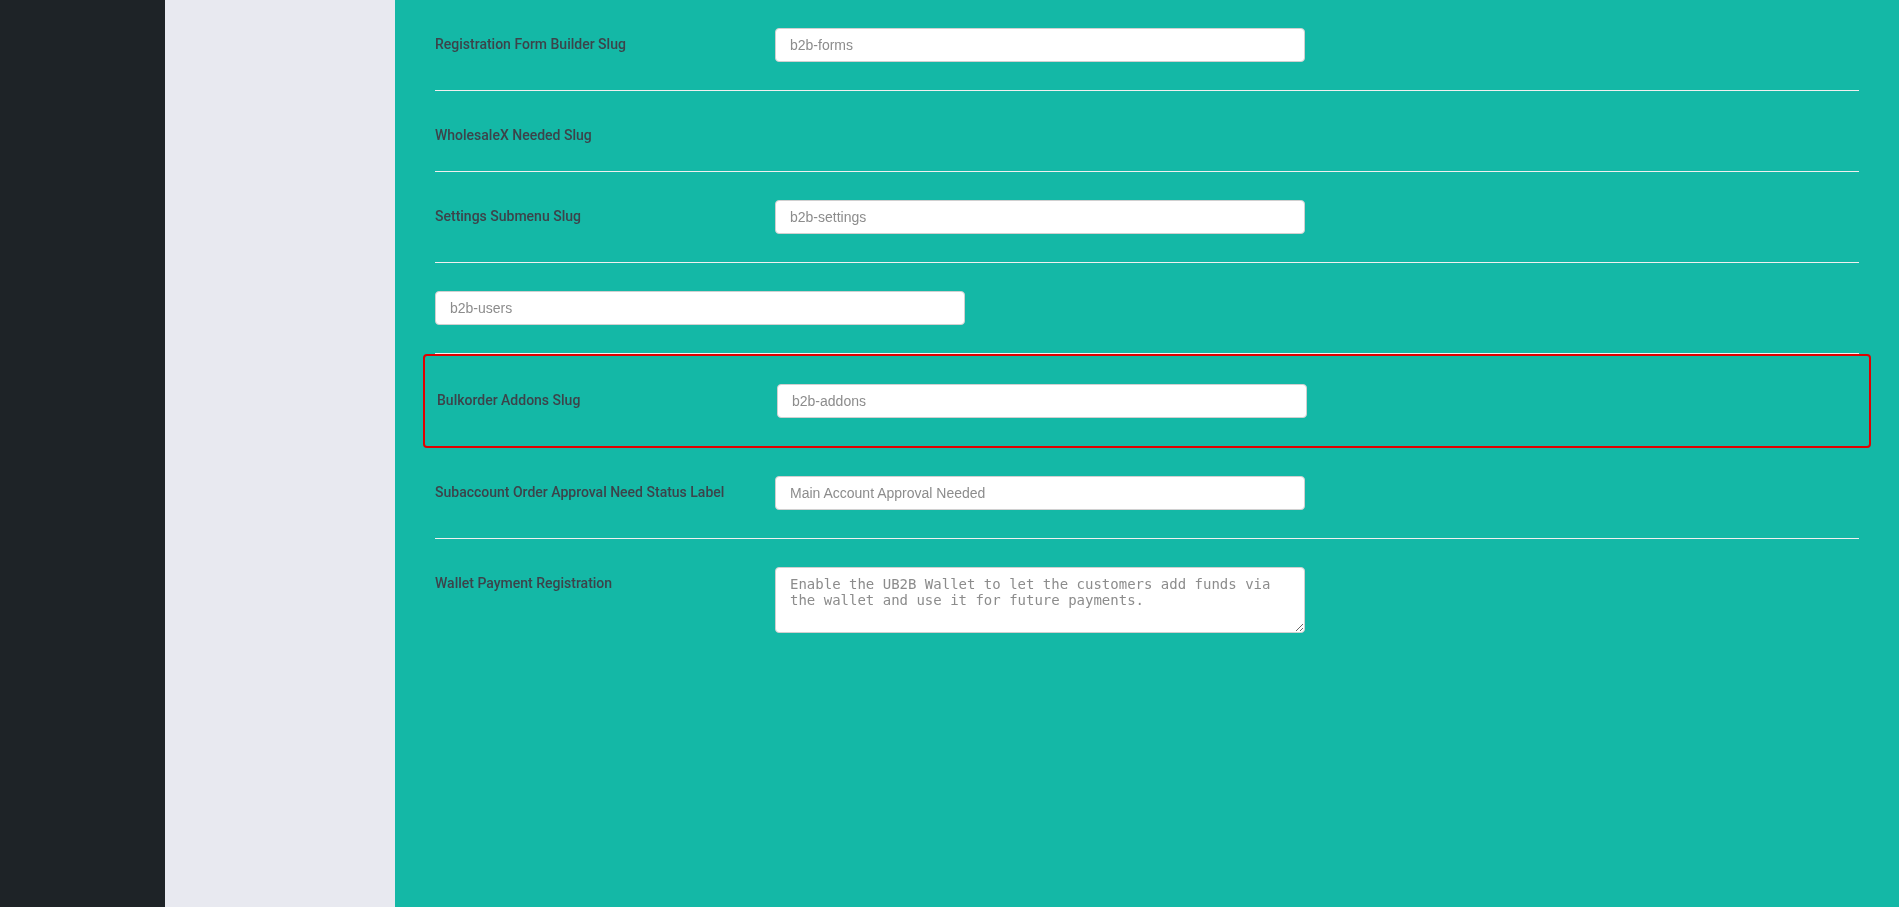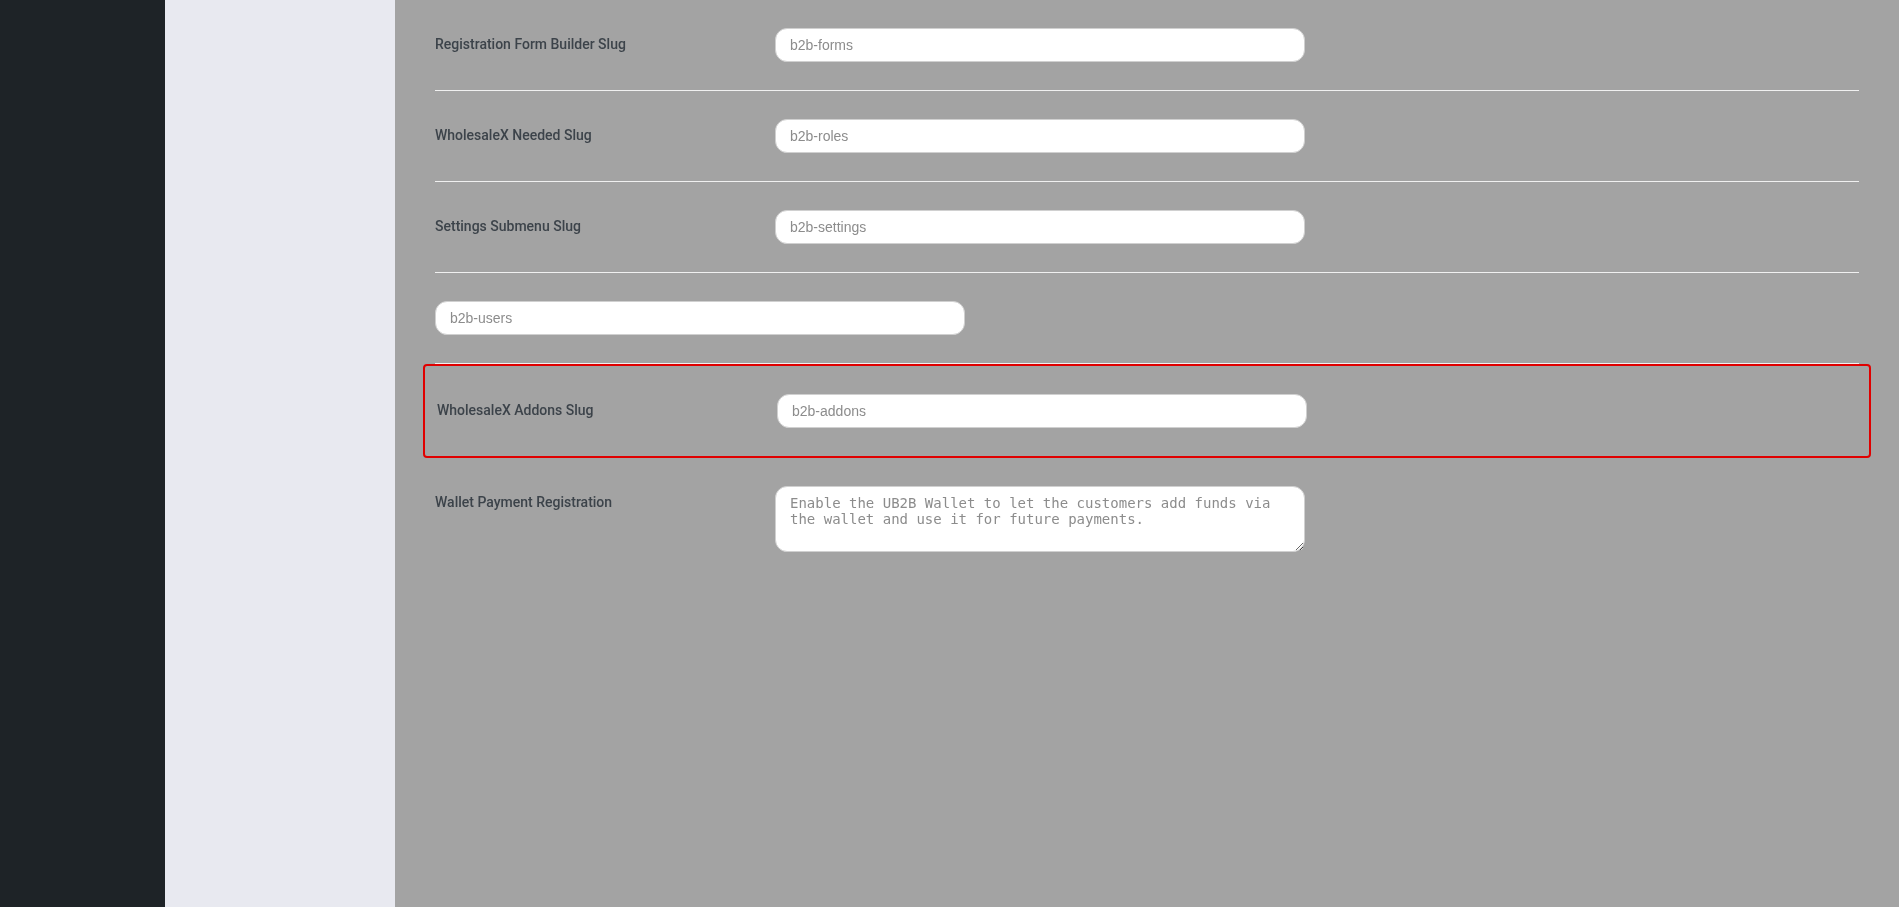--- a/index.html
+++ b/index.html
@@ -25,21 +25,21 @@
 
     .sidebar-light {
       width: 230px;
       background: #e8e9f0;
       flex-shrink: 0;
       height: 100%;
     }
 
     .main-content {
       flex: 1;
-      background: #a3a3a3;
+      background: #14b8a6;
       height: 100%;
       overflow-y: auto;
       padding: 0 40px;
     }
 
     .settings-row {
       display: flex;
       align-items: flex-start;
       padding: 28px 0;
       border-bottom: 1px solid #f0f0f0;
@@ -61,21 +61,21 @@
 
     .settings-input-wrap {
       flex: 1;
     }
 
     .settings-input {
       width: 100%;
       max-width: 530px;
       padding: 8px 14px;
       border: 1px solid #d0d0d0;
-      border-radius: 12px;
+      border-radius: 4px;
       font-size: 14px;
       color: #8c8c8c;
       background: #fff;
       outline: none;
     }
 
     .highlighted-row {
       border: 2px solid #e00000;
       border-radius: 4px;
       margin: 0 -12px;
@@ -99,32 +99,35 @@
 <div class="sidebar-dark"></div>
 <div class="sidebar-light"></div>
 <div class="main-content">
 
 <div class="settings-row">
       <div class="settings-label">Registration Form Builder Slug</div>
       <div class="settings-input-wrap"><input type="text" class="settings-input" value="b2b-forms" style=""></div>
     </div>
     <div class="settings-row">
       <div class="settings-label">WholesaleX Needed Slug</div>
-      <div class="settings-input-wrap"><input type="text" class="settings-input" value="b2b-roles" style=""></div>
     </div>
     <div class="settings-row">
       <div class="settings-label">Settings Submenu Slug</div>
       <div class="settings-input-wrap"><input type="text" class="settings-input" value="b2b-settings" style=""></div>
     </div>
     <div class="settings-row">
       <div class="settings-input-wrap"><input type="text" class="settings-input" value="b2b-users" style=""></div>
     </div>
     <div class="highlighted-row">
       <div class="settings-row">
-        <div class="settings-label">WholesaleX Addons Slug</div>
+        <div class="settings-label">Bulkorder Addons Slug</div>
         <div class="settings-input-wrap"><input type="text" class="settings-input" value="b2b-addons" style=""></div>
       </div>
+    </div>
+    <div class="settings-row">
+      <div class="settings-label">Subaccount Order Approval Need Status Label</div>
+      <div class="settings-input-wrap"><input type="text" class="settings-input" value="Main Account Approval Needed" style=""></div>
     </div>
     <div class="settings-row">
       <div class="settings-label">Wallet Payment Registration</div>
       <div class="settings-input-wrap"><textarea class="settings-input" rows="3" style="">Enable the UB2B Wallet to let the customers add funds via the wallet and use it for future payments.</textarea></div>
     </div>
   </div>
 
 </body></html>

